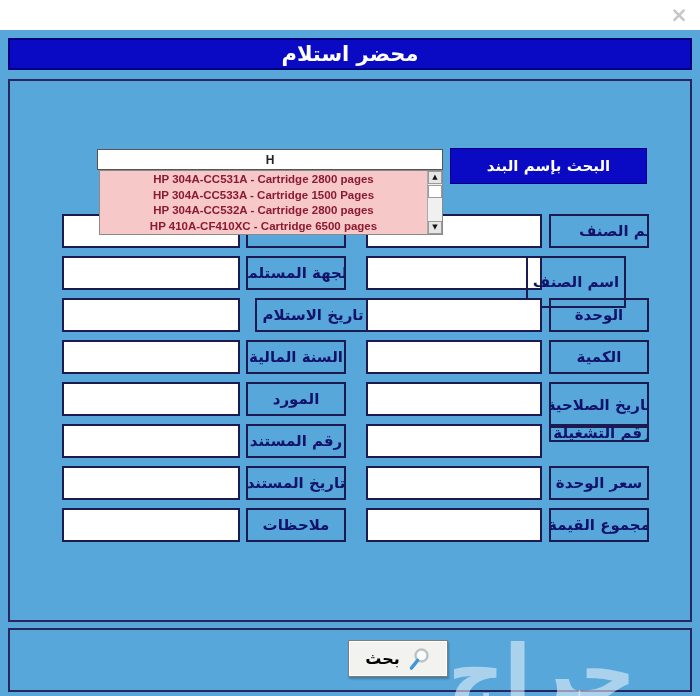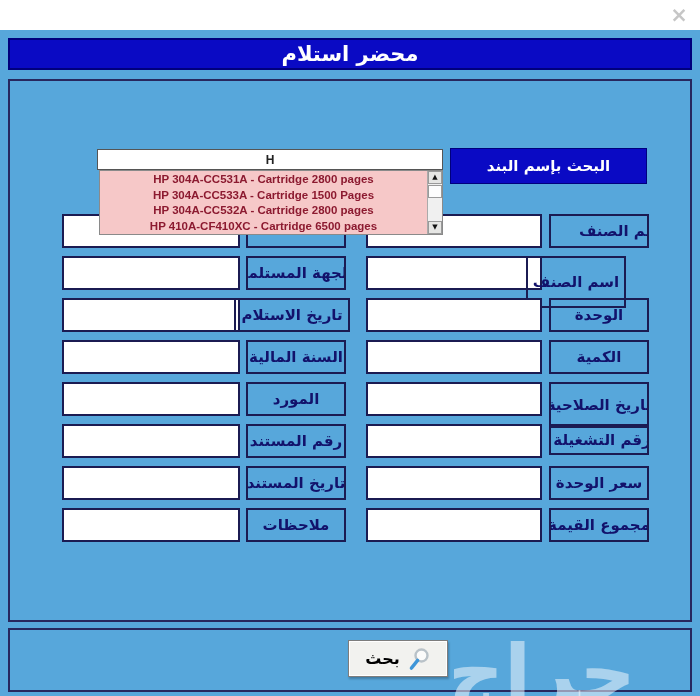--- a/index.html
+++ b/index.html
@@ -82,35 +82,35 @@
   <div id="form-grid">
       <div class="abs input-box" style="left: 62px; top: 214px; width: 178px; height: 34px;"></div>
       <div class="abs label-box" style="left: 246px; top: 214px; width: 100px; height: 34px;"></div>
       <div class="abs input-box" style="left: 366px; top: 214px; width: 176px; height: 34px;"></div>
       <div class="abs label-box" style="left: 549px; top: 214px; width: 100px; height: 34px; padding-left: 45px;">رقم الصنف</div>
       <div class="abs input-box" style="left: 62px; top: 256px; width: 178px; height: 34px;"></div>
       <div class="abs label-box" style="left: 246px; top: 256px; width: 100px; height: 34px;">الجهة المستلمة</div>
       <div class="abs input-box" style="left: 366px; top: 256px; width: 176px; height: 34px;"></div>
       <div class="abs label-box" style="left: 526px; top: 256px; width: 100px; height: 52px;">اسم الصنف</div>
       <div class="abs input-box" style="left: 62px; top: 298px; width: 178px; height: 34px;"></div>
-      <div class="abs label-box" style="left: 234px; top: 298px; width: 116px; height: 34px;">تاريخ الاستلام</div>
+      <div class="abs label-box" style="left: 255px; top: 298px; width: 116px; height: 34px;">تاريخ الاستلام</div>
       <div class="abs input-box" style="left: 366px; top: 298px; width: 176px; height: 34px;"></div>
       <div class="abs label-box" style="left: 549px; top: 298px; width: 100px; height: 34px;">الوحدة</div>
       <div class="abs input-box" style="left: 62px; top: 340px; width: 178px; height: 34px;"></div>
       <div class="abs label-box" style="left: 246px; top: 340px; width: 100px; height: 34px;">السنة المالية</div>
       <div class="abs input-box" style="left: 366px; top: 340px; width: 176px; height: 34px;"></div>
       <div class="abs label-box" style="left: 549px; top: 340px; width: 100px; height: 34px;">الكمية</div>
       <div class="abs input-box" style="left: 62px; top: 382px; width: 178px; height: 34px;"></div>
       <div class="abs label-box" style="left: 246px; top: 382px; width: 100px; height: 34px;">المورد</div>
       <div class="abs input-box" style="left: 366px; top: 382px; width: 176px; height: 34px;"></div>
       <div class="abs label-box" style="left: 549px; top: 382px; width: 100px; height: 46px;">تاريخ الصلاحية</div>
       <div class="abs input-box" style="left: 62px; top: 424px; width: 178px; height: 34px;"></div>
       <div class="abs label-box" style="left: 246px; top: 424px; width: 100px; height: 34px;">رقم المستند</div>
       <div class="abs input-box" style="left: 366px; top: 424px; width: 176px; height: 34px;"></div>
-      <div class="abs label-box" style="left: 549px; top: 424px; width: 100px; height: 31px; padding-left: 6px;">رقم التشغيلة</div>
+      <div class="abs label-box" style="left: 549px; top: 424px; width: 100px; height: 18px; padding-left: 6px;">رقم التشغيلة</div>
       <div class="abs input-box" style="left: 62px; top: 466px; width: 178px; height: 34px;"></div>
       <div class="abs label-box" style="left: 246px; top: 466px; width: 100px; height: 34px;">تاريخ المستند</div>
       <div class="abs input-box" style="left: 366px; top: 466px; width: 176px; height: 34px;"></div>
       <div class="abs label-box" style="left: 549px; top: 466px; width: 100px; height: 34px;">سعر الوحدة</div>
       <div class="abs input-box" style="left: 62px; top: 508px; width: 178px; height: 34px;"></div>
       <div class="abs label-box" style="left: 246px; top: 508px; width: 100px; height: 34px;">ملاحظات</div>
       <div class="abs input-box" style="left: 366px; top: 508px; width: 176px; height: 34px;"></div>
       <div class="abs label-box" style="left: 549px; top: 508px; width: 100px; height: 34px;">مجموع القيمة</div>
     </div>
 

